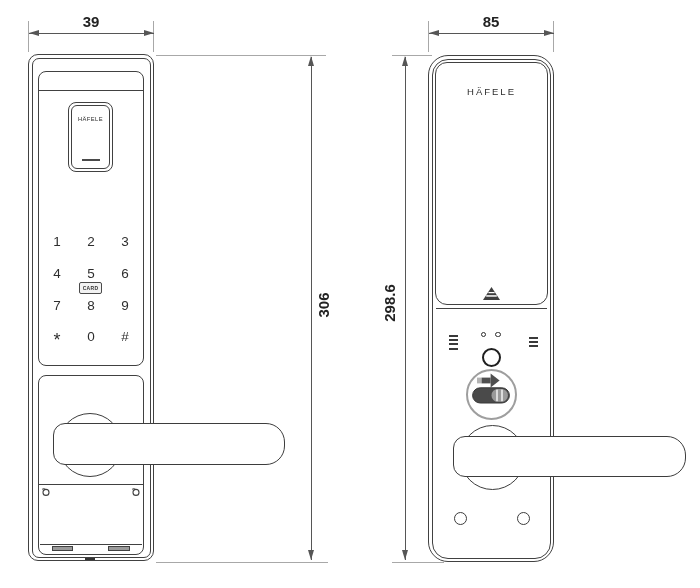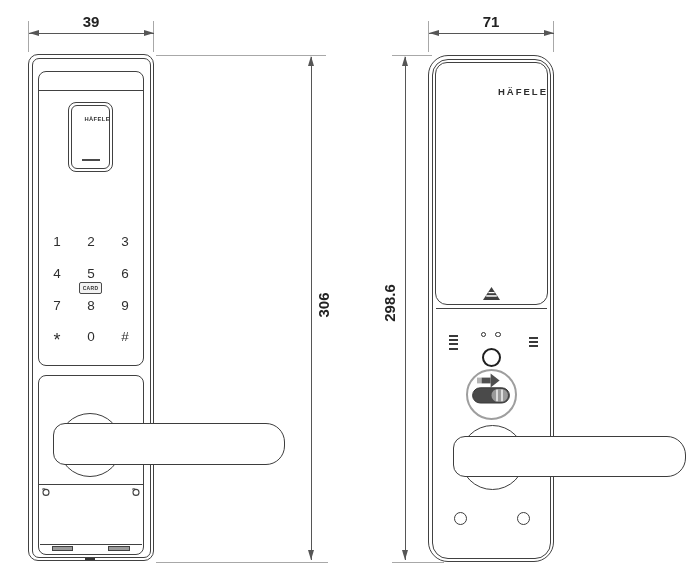--- a/index.html
+++ b/index.html
@@ -15,21 +15,21 @@
   .arr{width:0;height:0;}
   .arr.left {border-top:3.4px solid transparent;border-bottom:3.4px solid transparent;border-right:10px solid #565656;}
   .arr.right{border-top:3.4px solid transparent;border-bottom:3.4px solid transparent;border-left:10px solid #565656;}
   .arr.up   {border-left:3.4px solid transparent;border-right:3.4px solid transparent;border-bottom:10px solid #565656;}
   .arr.down {border-left:3.4px solid transparent;border-right:3.4px solid transparent;border-top:10px solid #565656;}
   .circle{border-radius:50%;background:#fff;}
   .keygrid{display:grid;grid-template-columns:repeat(3,1fr);grid-auto-rows:31.7px;}
   .keygrid span{display:flex;align-items:center;justify-content:center;
                 font-size:13.5px;color:#2e2e2e;}
   .keygrid span:nth-child(10){font-size:18px;line-height:10px;padding-top:6px;}
-  .brand{font-weight:bold;color:#2e2e2e;text-align:right;}
+  .brand{font-weight:normal;color:#2e2e2e;text-align:center;}
   .bar{background:#3a3a3a;}
 </style>
 </head>
 <body>
 
 <div id="stage">
 
   <div class="abs outline" style="left:28px;top:54px;width:126px;height:507px;border-radius:10px;"></div>
   <div class="abs thin" style="left:31.5px;top:57.5px;width:119px;height:500px;border-radius:7px;"></div>
 
@@ -133,21 +133,21 @@
   <div class="abs dimline" style="left:29px;top:32.5px;width:125px;height:1.1px;"></div>
   <div class="abs arr left" style="left:28.5px;top:29.6px;"></div>
   <div class="abs arr right" style="left:143.5px;top:29.6px;"></div>
   <div class="abs dimtxt" style="left:61px;top:13px;width:60px;">39</div>
 
   <div class="abs extline" style="left:427.5px;top:21px;width:1px;height:31px;"></div>
   <div class="abs extline" style="left:553px;top:21px;width:1px;height:31px;"></div>
   <div class="abs dimline" style="left:429px;top:32.5px;width:125px;height:1.1px;"></div>
   <div class="abs arr left" style="left:428.5px;top:29.6px;"></div>
   <div class="abs arr right" style="left:543.5px;top:29.6px;"></div>
-  <div class="abs dimtxt" style="left:461px;top:13px;width:60px;">71</div>
+  <div class="abs dimtxt" style="left:461px;top:13px;width:60px;">85</div>
 
   <div class="abs extline" style="left:156px;top:54.5px;width:170px;height:1.2px;"></div>
   <div class="abs extline" style="left:156px;top:561.5px;width:172px;height:1.2px;"></div>
   <div class="abs dimline" style="left:310.5px;top:57px;width:1.1px;height:503px;"></div>
   <div class="abs arr up" style="left:307.7px;top:56px;"></div>
   <div class="abs arr down" style="left:307.7px;top:550px;"></div>
   <div class="abs dimtxt rot" style="left:294px;top:296px;width:60px;height:18px;">306</div>
 
   <div class="abs extline" style="left:392px;top:54.5px;width:40px;height:1.2px;"></div>
   <div class="abs extline" style="left:392px;top:561.5px;width:52px;height:1.2px;"></div>

